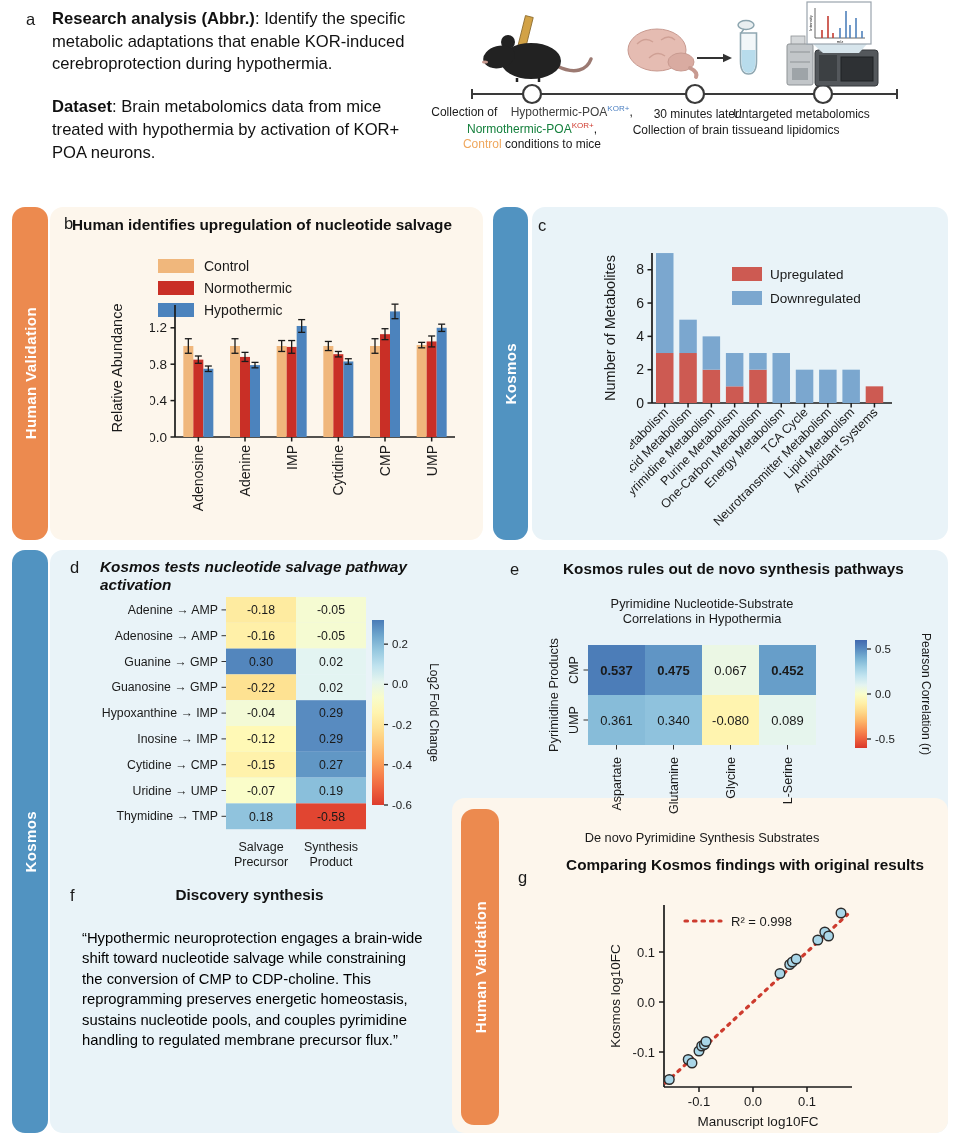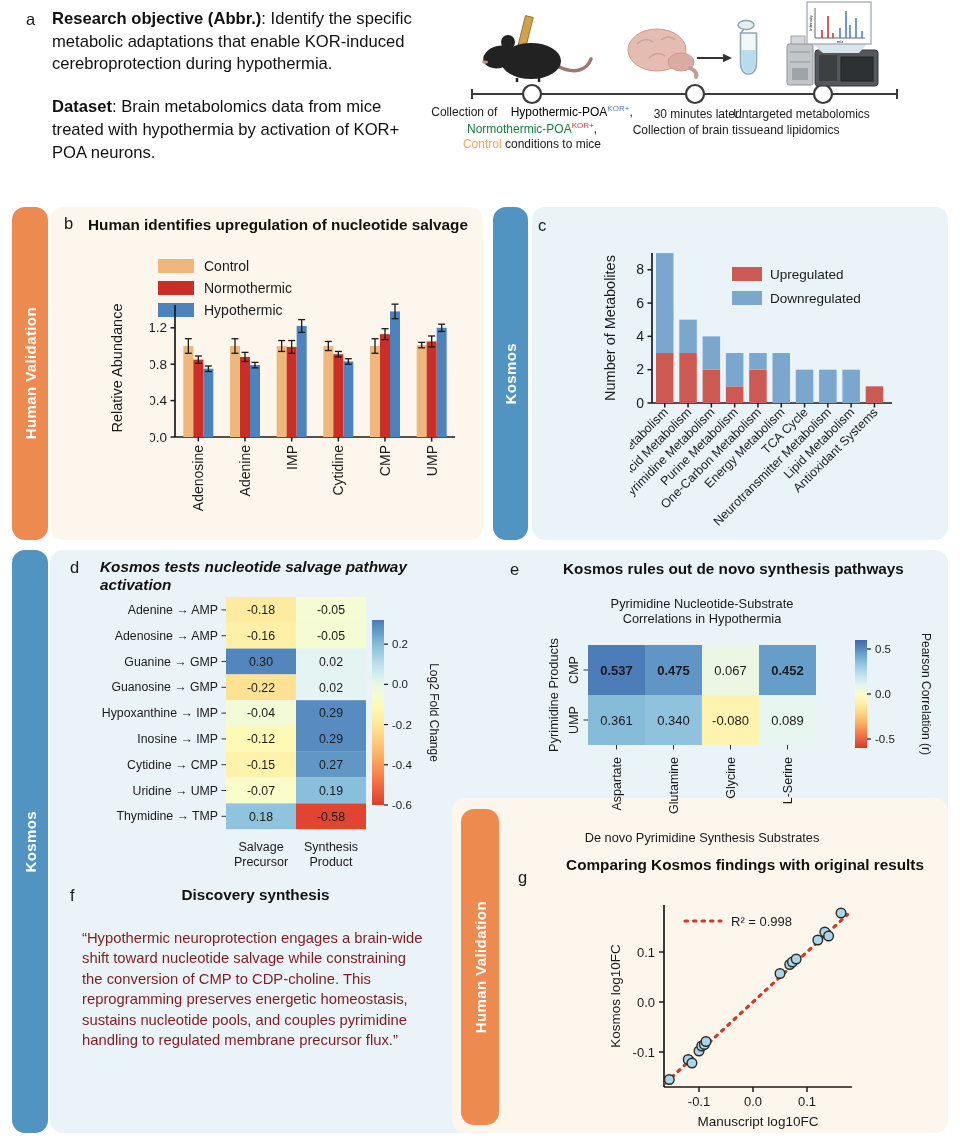--- a/index.html
+++ b/index.html
@@ -14,32 +14,32 @@
   .a-text{position:absolute;left:52px;top:8px;width:376px;font-size:16.6px;line-height:1.37;color:#111;}
   .a-text p{margin:0 0 20px 0;}
   .tl-label{position:absolute;font-size:12px;line-height:1.3;text-align:center;color:#1a1a1a;}
   .tl-label sup{font-size:8px;}
   .rot-label{position:absolute;transform:translate(-50%,-50%) rotate(-90deg);white-space:nowrap;
              font-size:14.5px;color:#1a1a1a;}
   .legend-b{position:absolute;left:158px;top:255px;}
   .legend-b .row{display:flex;align-items:center;height:22px;}
   .legend-b .sw{width:36px;height:14px;margin-right:10px;}
   .legend-b .lb{font-size:14px;}
-  .f-quote{position:absolute;left:82px;top:928px;width:348px;font-size:14.8px;line-height:1.38;color:#7f1d1d;}
+  .f-quote{position:absolute;left:82px;top:928px;width:348px;font-size:14.8px;line-height:1.38;color:#000000;}
   svg{position:absolute;font-family:inherit;}
   svg text{fill:#1a1a1a;}
 </style>
 </head>
 <body>
 
 <div class="page">
 
   <span class="plabel" style="left:26px;top:10px;">a</span>
   <div class="a-text">
-    <p><b>Research objective (Abbr.)</b><span>: Identify the specific metabolic adaptations that enable KOR-induced cerebroprotection during hypothermia.</span></p>
+    <p><b>Research analysis (Abbr.)</b><span>: Identify the specific metabolic adaptations that enable KOR-induced cerebroprotection during hypothermia.</span></p>
     <p><b>Dataset</b><span>: Brain metabolomics data from mice treated with hypothermia by activation of KOR+ POA neurons.</span></p>
   </div>
 
   <svg id="diagram" style="left:435px;top:0;" width="525" height="150" viewBox="0 0 525 150">
 
     <g>
       <line x1="37" y1="94" x2="462" y2="94" stroke="#3a3a3a" stroke-width="2"></line>
       <line x1="37" y1="89" x2="37" y2="99" stroke="#3a3a3a" stroke-width="2"></line>
       <line x1="462" y1="89" x2="462" y2="99" stroke="#3a3a3a" stroke-width="2"></line>
       <circle cx="97" cy="94" r="9" fill="#ffffff" stroke="#3a3a3a" stroke-width="2.2"></circle>
@@ -108,21 +108,21 @@
           <line x1="415" y1="38" x2="415" y2="25"></line>
           <line x1="421" y1="38" x2="421" y2="18"></line>
           <line x1="427" y1="38" x2="427" y2="31"></line>
       </g>
       <text font-size="4.2" fill="#555" text-anchor="middle" transform="translate(377,23) rotate(-90)">Intensity</text>
       <text font-size="4.2" fill="#555" text-anchor="middle" x="405" y="43">m/z</text>
     </g>
   </svg>
 
   <div class="tl-label" id="tl0" style="left:427px;top:104px;width:210px;">
-      <div><span>Collection of </span><span style="color: #000000; padding-left: 10px;">Hypothermic-POA</span><sup style="color: rgb(74, 127, 193);">KOR+</sup><span>,</span></div>
+      <div><span>Collection of </span><span style="color: #404040; padding-left: 10px;">Hypothermic-POA</span><sup style="color: rgb(74, 127, 193);">KOR+</sup><span>,</span></div>
       <div><span style="color: #15803d;">Normothermic-POA</span><sup style="color: rgb(207, 58, 46);">KOR+</sup><span>,</span></div>
       <div><span style="color: rgb(239, 167, 93);">Control</span><span> conditions to mice</span></div>
     </div>
   <div class="tl-label" id="tl1" style="left:612px;top:107px;width:172px;">
       <div><span>30 minutes later:</span></div>
       <div><span>Collection of brain tissue</span></div>
     </div>
   <div class="tl-label" id="tl2" style="left:709px;top:107px;width:185px;">
       <div><span>Untargeted metabolomics</span></div>
       <div><span>and lipidomics</span></div>
@@ -140,21 +140,21 @@
       <span>Kosmos</span>
     </div>
   <div class="tab" style="left: 12px; top: 550px; width: 36px; height: 583px; background: rgb(81, 147, 193);">
       <span>Kosmos</span>
     </div>
   <div class="tab" style="left: 461px; top: 809px; width: 38px; height: 316px; background: rgb(236, 138, 79);">
       <span>Human Validation</span>
     </div>
 
   <span class="plabel" style="left:64px;top:214px;">b</span>
-  <div class="ptitle" style="left:88px;top:216px;width:392px;">Human identifies upregulation of nucleotide salvage</div>
+  <div class="ptitle" style="left:72px;top:216px;width:392px;">Human identifies upregulation of nucleotide salvage</div>
   <div class="legend-b" id="legend-b">
       <div class="row">
         <div class="sw" style="background: rgb(240, 183, 124);"></div>
         <div class="lb">Control</div>
       </div>
       <div class="row">
         <div class="sw" style="background: rgb(201, 47, 38);"></div>
         <div class="lb">Normothermic</div>
       </div>
       <div class="row">
@@ -464,21 +464,21 @@
       <line x1="367" y1="59" x2="371" y2="59" stroke="#1a1a1a" stroke-width="1.2"></line>
       <text x="375" y="63" font-size="11.5">0.5</text>
       <line x1="367" y1="104" x2="371" y2="104" stroke="#1a1a1a" stroke-width="1.2"></line>
       <text x="375" y="108" font-size="11.5">0.0</text>
       <line x1="367" y1="149" x2="371" y2="149" stroke="#1a1a1a" stroke-width="1.2"></line>
       <text x="375" y="153" font-size="11.5">-0.5</text>
       <text transform="translate(422,104) rotate(90)" text-anchor="middle" font-size="12">Pearson Correlation (r)</text>
     </svg>
 
   <span class="plabel" style="left:70px;top:886px;">f</span>
-  <div class="ptitle" style="left:118px;top:886px;width:275px;text-align:center;">Discovery synthesis</div>
+  <div class="ptitle" style="left:112px;top:886px;width:275px;text-align:center;">Discovery synthesis</div>
   <div class="f-quote">“Hypothermic neuroprotection engages a brain-wide shift toward nucleotide salvage while constraining the conversion of CMP to CDP-choline. This reprogramming preserves energetic homeostasis, sustains nucleotide pools, and couples pyrimidine handling to regulated membrane precursor flux.”</div>
 
   <span class="plabel" style="left:518px;top:868px;">g</span>
   <div class="ptitle" style="left:550px;top:856px;width:390px;text-align:center;">Comparing Kosmos findings with original results</div>
   <svg id="chart-g" style="left:590px;top:895px;" width="350" height="238" viewBox="0 0 350 238">
       <line x1="74" y1="10" x2="74" y2="192" stroke="#1a1a1a" stroke-width="1.7"></line>
       <line x1="74" y1="192" x2="262" y2="192" stroke="#1a1a1a" stroke-width="1.7"></line>
       <line x1="109" y1="192" x2="109" y2="197" stroke="#1a1a1a" stroke-width="1.5"></line>
       <text x="109" y="211" text-anchor="middle" font-size="13">-0.1</text>
       <line x1="163" y1="192" x2="163" y2="197" stroke="#1a1a1a" stroke-width="1.5"></line>

